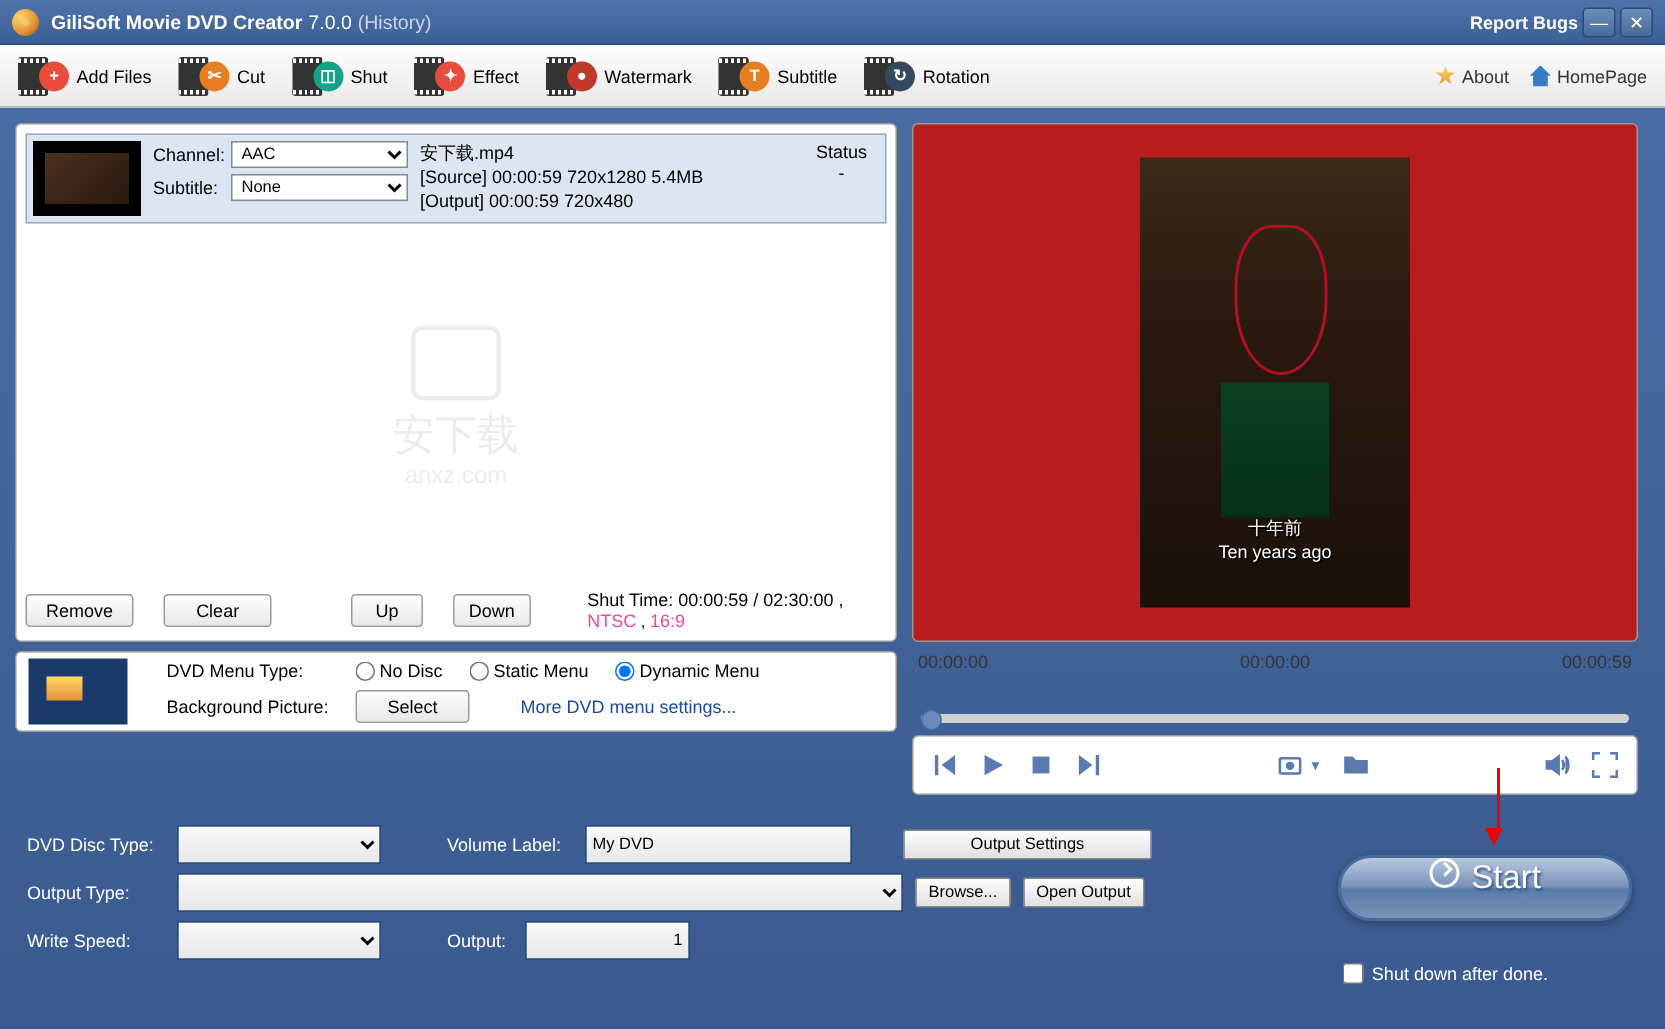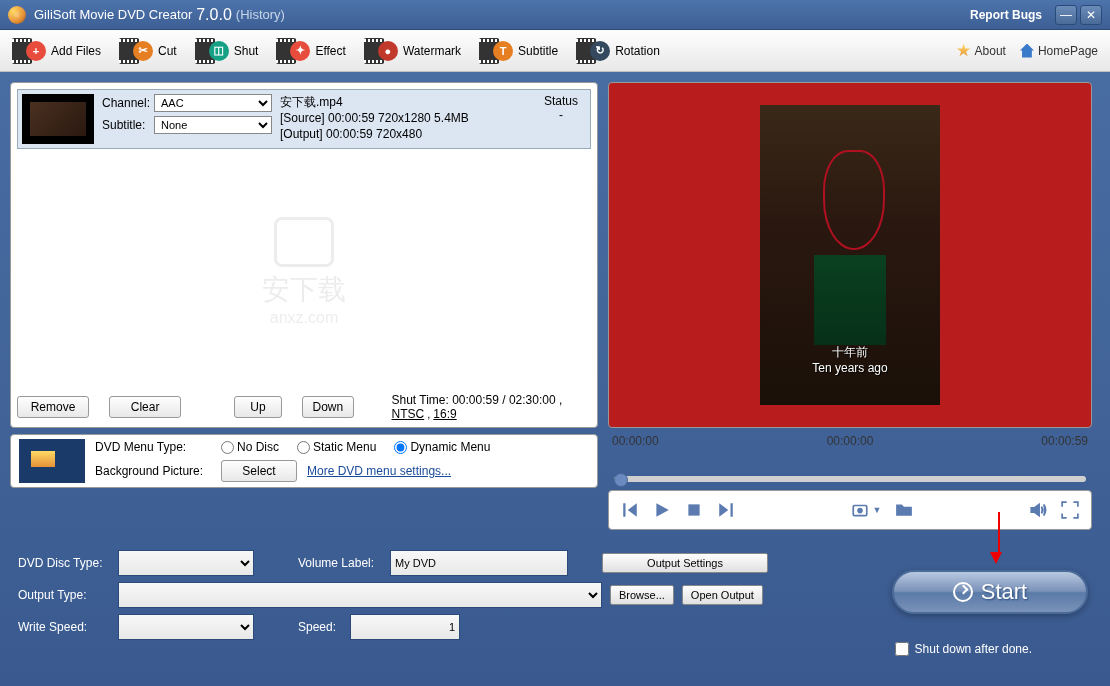--- a/index.html
+++ b/index.html
@@ -1,24 +1,24 @@
 <!DOCTYPE html>
 <html><head>
 <meta charset="utf-8">
 <style>
 *{box-sizing:border-box;margin:0;padding:0;font-family:Tahoma,Arial,sans-serif;font-size:12px}
 body{width:1110px;height:686px;background:linear-gradient(#4a6fa5,#3a5a8f);overflow:hidden;position:relative}
 .titlebar{height:30px;background:linear-gradient(#4d74ab,#3d5f95);display:flex;align-items:center;padding:0 8px;color:#fff;border-bottom:1px solid #2a4a7a}
 .app-icon{width:18px;height:18px;border-radius:50%;background:radial-gradient(circle at 30% 30%,#ffd966,#e69138 60%,#8b4513);margin-right:8px;position:relative}
 .app-icon::after{content:"";position:absolute;inset:3px;border-radius:50%;background:radial-gradient(circle,#fff3 20%,transparent 40%)}
-.titlebar-title{font-weight:normal;font-size:13px}
-.titlebar-version{margin-left:4px;font-size:16px}
+.titlebar-title{font-weight:bold;font-size:13px}
+.titlebar-version{margin-left:4px;font-size:13px}
 .titlebar-history{margin-left:4px;color:#c8d6ea;font-size:13px}
 .titlebar-spacer{flex:1}
-.report-bugs{font-weight:bold;color:#fff;font-size:12px;margin-right:10px;cursor:pointer}
+.report-bugs{font-weight:bold;color:#fff;font-size:12px;cursor:pointer}
 .window-btn{width:22px;height:20px;background:linear-gradient(#6b8bb8,#4a6a98);border:1px solid #2a4a7a;border-radius:3px;margin-left:3px;color:#fff;display:flex;align-items:center;justify-content:center;cursor:pointer}
 .toolbar{height:42px;background:linear-gradient(#fefefe,#e8e8e8);display:flex;align-items:center;padding:0 12px;border-bottom:1px solid #c0c0c0}
 .toolbar-btn{display:flex;align-items:center;margin-right:18px;cursor:pointer;height:100%}
 .film-icon{width:20px;height:26px;background:#333;border-radius:2px;position:relative;margin-right:2px}
 .film-icon::before,.film-icon::after{content:"";position:absolute;left:0;right:0;height:3px;background:repeating-linear-gradient(90deg,#fff 0 2px,#333 2px 4px)}
 .film-icon::before{top:1px}.film-icon::after{bottom:1px}
 .circle-icon{width:20px;height:20px;border-radius:50%;margin-left:-8px;margin-right:5px;position:relative;display:flex;align-items:center;justify-content:center;color:#fff;font-weight:bold;font-size:11px}
 .toolbar-spacer{flex:1}
 .about-link,.home-link{display:flex;align-items:center;margin-left:14px;cursor:pointer;color:#333}
 .small-icon{width:14px;height:14px;margin-right:4px}
@@ -35,30 +35,30 @@
 .file-info{flex:1;font-size:11px;line-height:16px}
 .file-status{width:50px;text-align:center;font-size:11px}
 .watermark{position:absolute;left:50%;top:55%;transform:translate(-50%,-50%);opacity:.15;pointer-events:none;text-align:center}
 .watermark-bag{width:60px;height:50px;border:3px solid #888;border-radius:8px;margin:0 auto}
 .watermark-txt1{font-size:28px;color:#888;margin-top:4px}
 .watermark-txt2{font-size:16px;color:#888}
 .list-controls{position:absolute;bottom:6px;left:6px;right:6px;display:flex;align-items:center;gap:20px}
 .ctrl-btn{height:22px;border:1px solid #999;background:linear-gradient(#fefefe,#e8e8e8);border-radius:3px;cursor:pointer;padding:0 10px}
 .ctrl-btn.w1{width:82px}.ctrl-btn.w2{width:52px}
 .total-time{margin-left:18px;font-size:11px}
-.total-time a{color:#000000;text-decoration:underline;cursor:pointer}
-.menu-panel{height:54px;background:#fff;border:1px solid #999;border-radius:4px;padding:5px 8px;display:flex;align-items:center;gap:10px}
+.total-time a{color:#ec4899;cursor:pointer}
+.menu-panel{height:54px;background:#fff;border:1px solid #999;border-radius:4px;padding:5px 8px;display:flex;align-items:center;gap:26px}
 .menu-thumb{width:66px;height:44px;background:#1a3a6a;position:relative}
 .menu-thumb::after{content:"";position:absolute;left:12px;top:12px;width:24px;height:16px;background:linear-gradient(#ffd966,#e69138)}
 .menu-opts{display:flex;flex-direction:column;gap:6px}
 .menu-row{display:flex;align-items:center;gap:8px}
 .menu-label{width:118px}
 .radio-wrap{display:flex;align-items:center;gap:3px;margin-right:10px}
 .radio-wrap input{margin:0}
-.more-link{color:#1a4a9a;text-decoration:underline;cursor:pointer;margin-left:2px}
+.more-link{color:#1a4a9a;cursor:pointer;margin-left:26px}
 .right-panel{width:484px;display:flex;flex-direction:column}
 .preview{height:346px;background:#b91c1c;border:1px solid #999;border-radius:4px;display:flex;align-items:center;justify-content:center;position:relative}
 .video-frame{width:180px;height:300px;background:linear-gradient(180deg,#3a2818 0%,#2a1810 40%,#1a1008 100%);position:relative;overflow:hidden}
 .video-frame::before{content:"";position:absolute;left:35%;top:15%;width:32%;height:32%;border:2px solid #b01020;border-radius:40% 40% 50% 50%}
 .video-frame::after{content:"";position:absolute;left:30%;bottom:20%;width:40%;height:30%;background:linear-gradient(#0a4020,#063018)}
 .video-sub{position:absolute;bottom:30px;left:0;right:0;text-align:center;color:#fff;font-size:9px;text-shadow:1px 1px #000}
 .timeline-row{margin-top:28px;padding:0 6px}
 .timeline{height:6px;background:#d0d0d0;border-radius:3px;position:relative}
 .timeline::before{content:"";position:absolute;left:0;top:-3px;width:12px;height:12px;border-radius:50%;background:#6a8ac0;border:1px solid #4a6a98}
 .player-controls{background:#fff;border:1px solid #999;border-radius:4px;margin-top:8px;height:40px;display:flex;align-items:center;padding:0 12px;gap:14px}
@@ -67,21 +67,21 @@
 .bottom-panel{padding:12px 18px;color:#fff}
 .bottom-row{display:flex;align-items:center;gap:8px;margin-bottom:10px;height:22px}
 .bottom-label{width:92px}
 .bottom-select,.bottom-input{height:20px;border:1px solid #2a4a7a;background:linear-gradient(#f8f8f8,#e8e8e8);padding:12px 4px;font-size:11px}
 .bottom-select{width:136px}
 .vol-label{margin-left:36px;width:84px}
 .vol-input{width:178px}
 .out-select{width:484px}
 .sm-btn{height:20px;border:1px solid #888;background:linear-gradient(#fefefe,#e0e0e0);border-radius:2px;padding:0 8px;cursor:pointer;font-size:11px}
 .output-settings{width:166px}
-.start-btn{position:absolute;right:22px;bottom:72px;width:196px;height:44px;border-radius:22px;background:linear-gradient(#b8c8e0,#7a92b8 48%,#5a7aa8 52%,#7a92b8);border:2px solid #4a6a98;display:flex;align-items:center;justify-content:center;gap:8px;cursor:pointer;box-shadow:0 2px 6px rgba(0,0,0,.3)}
+.start-btn{position:absolute;right:22px;bottom:72px;width:196px;height:44px;border-radius:22px;background:linear-gradient(#b8c8e0,#7a92b8 48%,#5a7aa8 52%,#7a92b8);border:2px solid #4a6a98;display:flex;justify-content:center;gap:8px;cursor:pointer;box-shadow:0 2px 6px rgba(0,0,0,.3)}
 .start-btn span{color:#fff;font-size:22px;font-weight:normal;text-shadow:1px 1px 2px #2a4a7a}
 .start-icon{width:20px;height:20px;border:2px solid #fff;border-radius:50%;position:relative}
 .start-icon::after{content:"";position:absolute;left:5px;top:2px;width:5px;height:5px;border-top:2px solid #fff;border-right:2px solid #fff;transform:rotate(45deg)}
 .shutdown{position:absolute;right:78px;bottom:30px;display:flex;align-items:flex-start;gap:6px;color:#fff}
 .shutdown input{width:14px;height:14px}
 .arrow{position:absolute;right:108px;bottom:122px;pointer-events:none}
 .arrow-line{width:2px;height:40px;background:#e00;margin:0 auto}
 .arrow-head{width:0;height:0;border-left:6px solid transparent;border-right:6px solid transparent;border-top:12px solid #e00;margin-left:-5px}
 </style>
 </head>
@@ -272,21 +272,21 @@
   </div>
   <div class="bottom-row">
     <span class="bottom-label">Output Type:</span>
     <select class="bottom-input out-select"><option></option></select>
     <button class="sm-btn">Browse...</button>
     <button class="sm-btn">Open Output</button>
   </div>
   <div class="bottom-row">
     <span class="bottom-label">Write Speed:</span>
     <select class="bottom-select"><option>Auto</option></select>
-    <span style="margin-left:36px;width:44px">Speed:</span>
+    <span style="margin-left:36px;width:44px">Output:</span>
     <input class="bottom-input" style="width: 110px; text-align: right;" value="1">
   </div>
 </div>
 
 <div class="start-btn">
   <div class="start-icon"></div>
   <span>Start</span>
 </div>
 <label class="shutdown">
   <input type="checkbox" style="">

